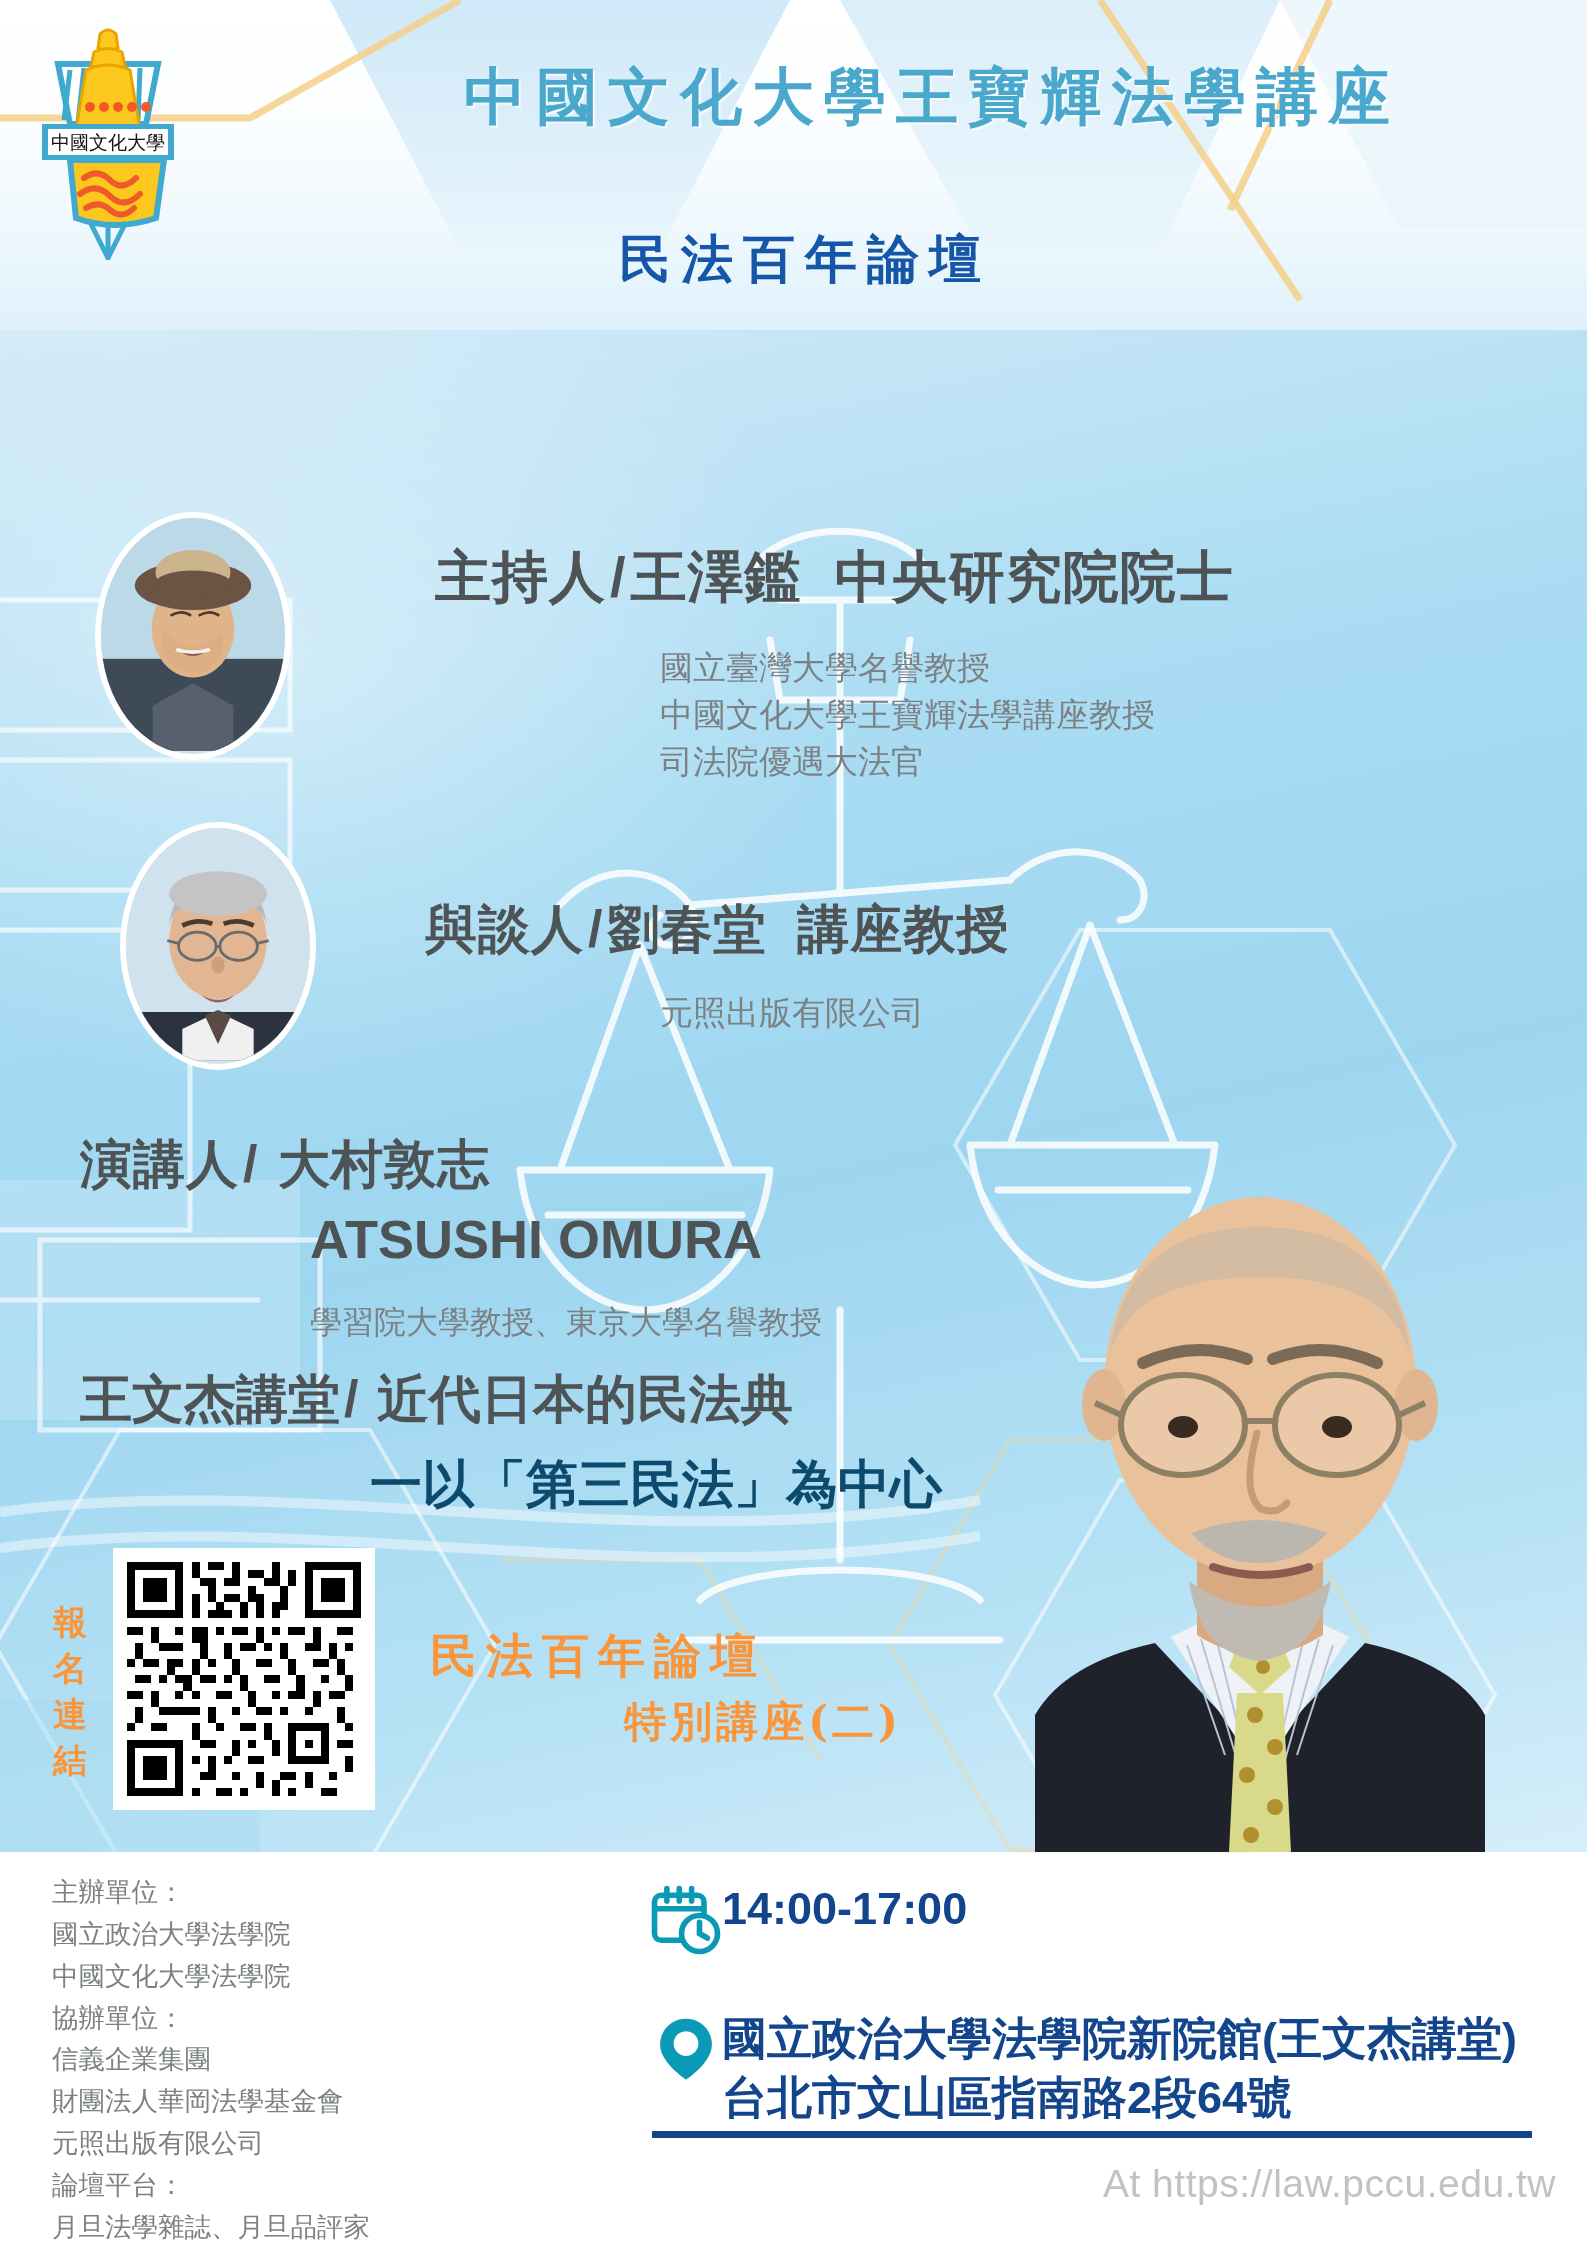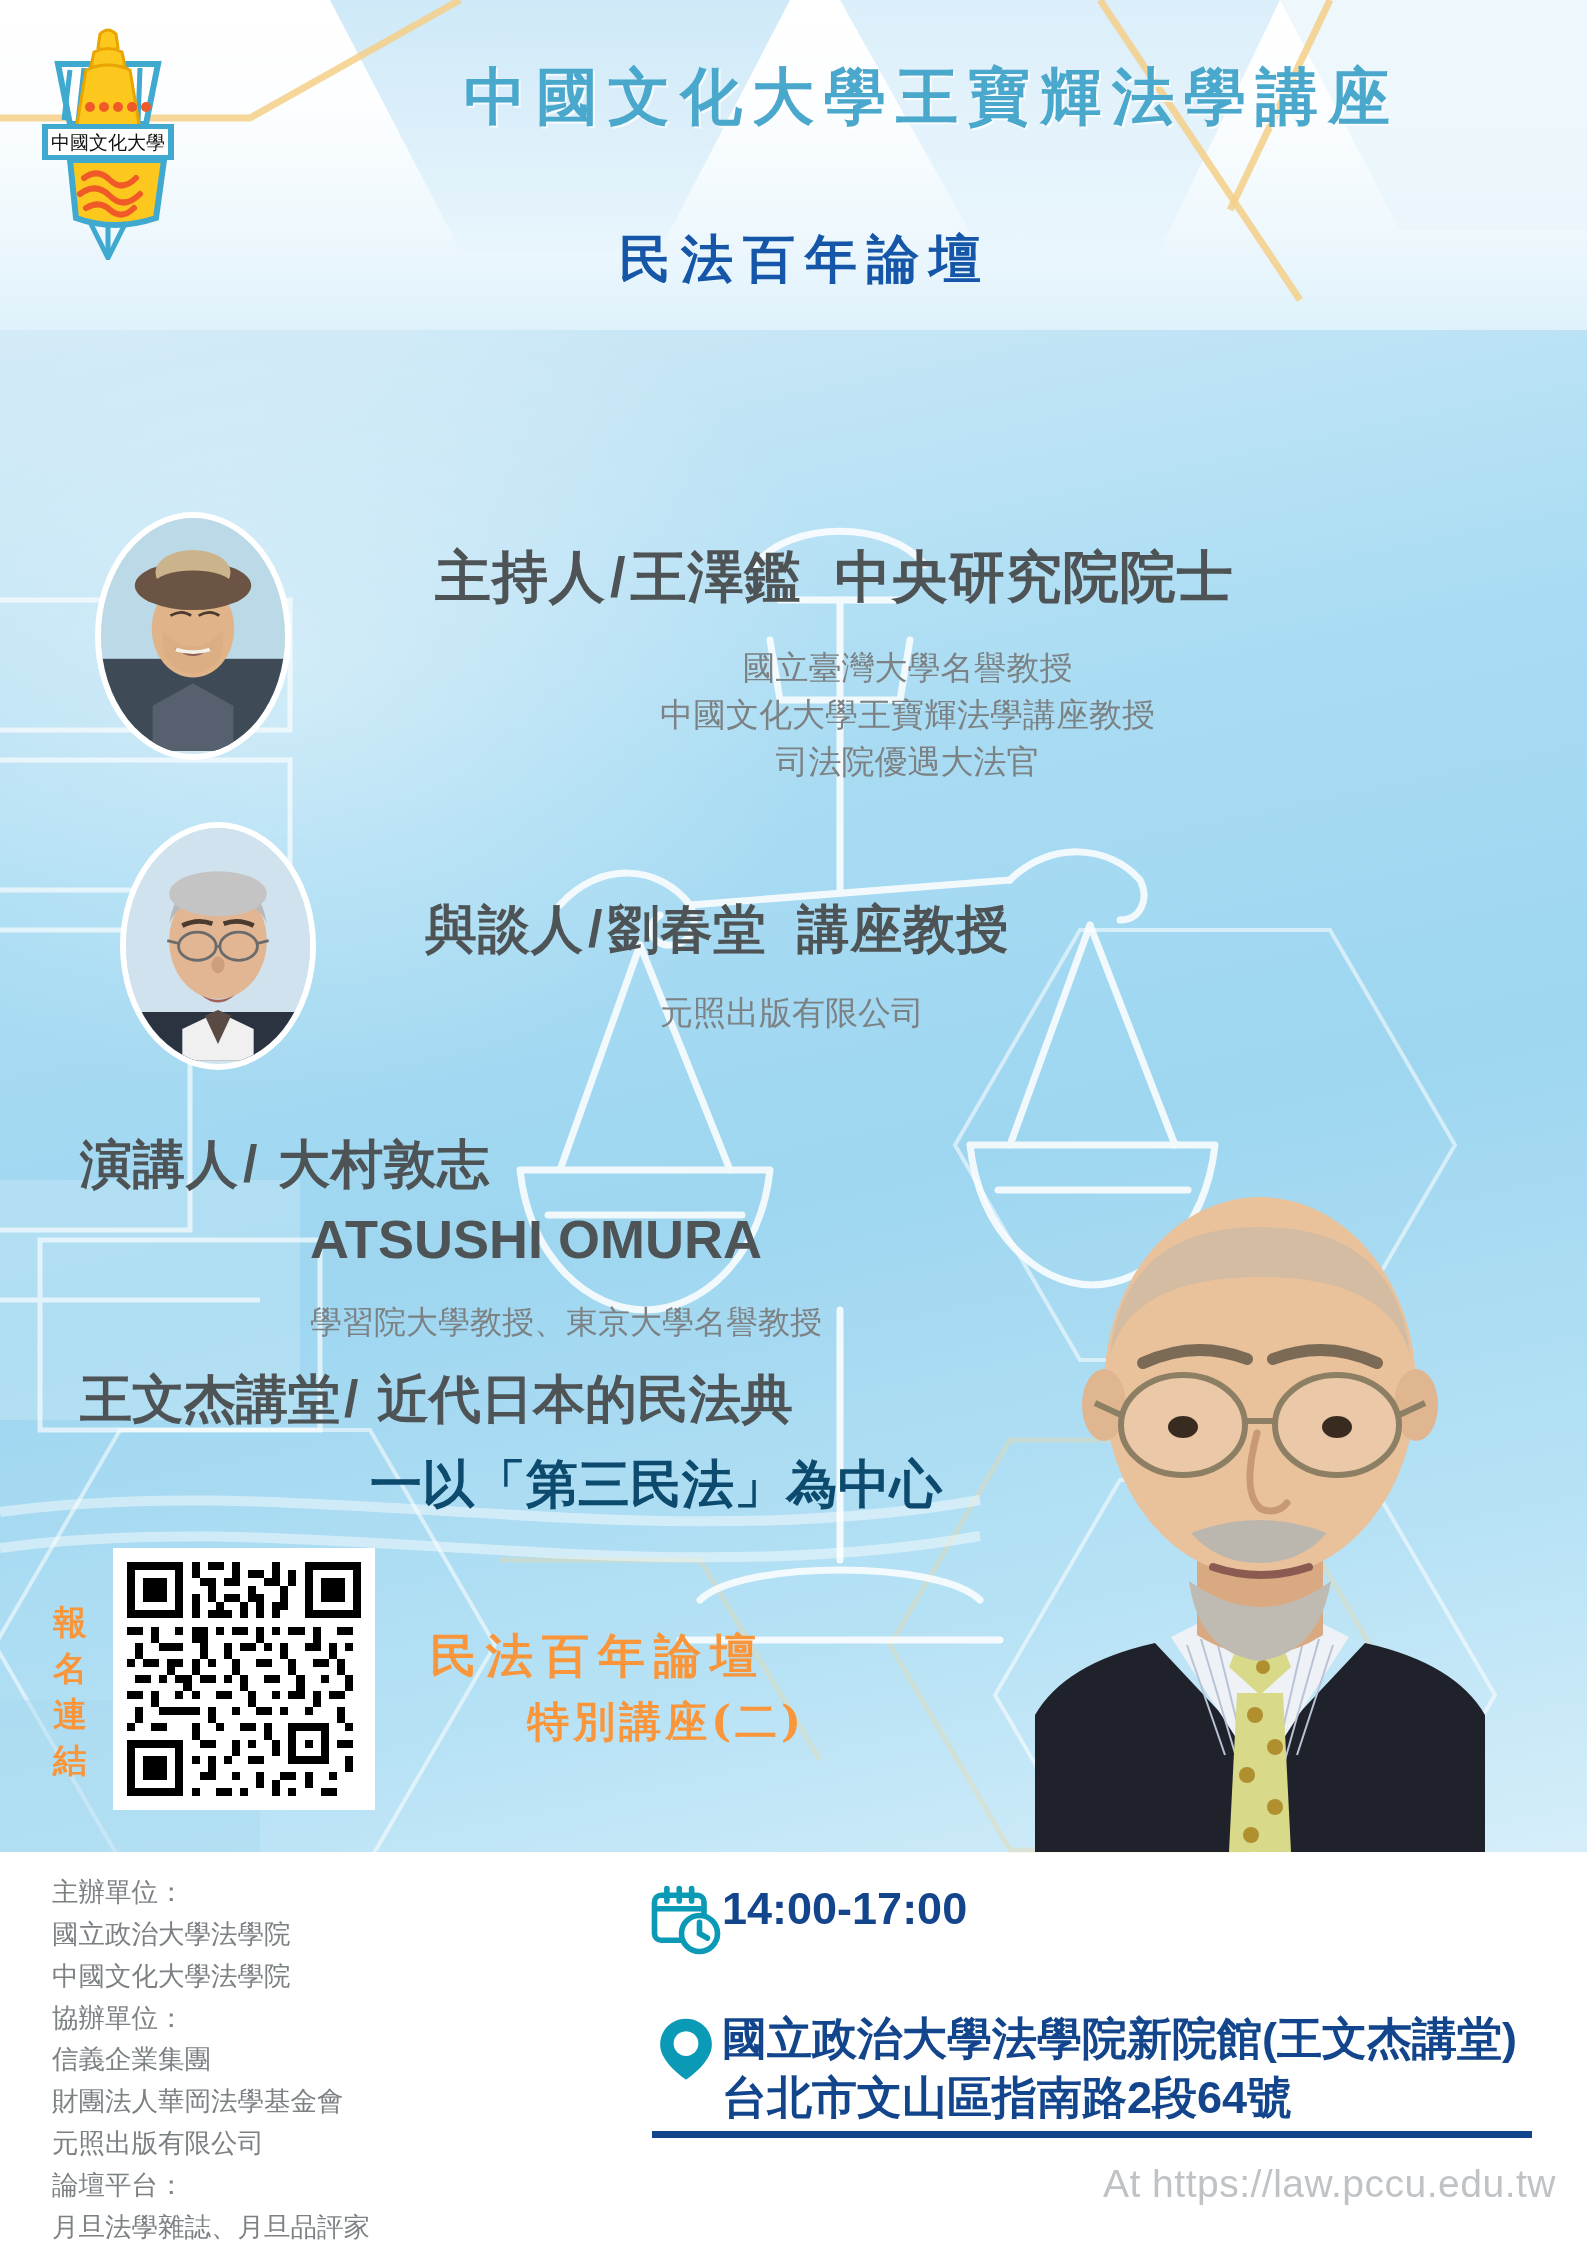--- a/index.html
+++ b/index.html
@@ -58,21 +58,21 @@
   .avatar-1{ left:95px; top:512px; width:196px; height:248px; }
   .avatar-2{ left:120px; top:822px; width:196px; height:248px; }
   .av-inner{ position:absolute; inset:0; }
 
   .role-line{ position:absolute; white-space:nowrap; color:#4e5355; font-weight:bold; }
   .role-1{ left:435px; top:540px; font-size:56px; letter-spacing:1px; }
   .role-2{ left:425px; top:895px; font-size:52px; letter-spacing:1px; }
   .role-3{ left:80px; top:1130px; font-size:52px; letter-spacing:1px; }
   .slash{ color:#4e5355; font-weight:bold; padding:0 4px; }
 
-  .cred{ position:absolute; color:#7c8184; font-size:33px; line-height:1.42; white-space:nowrap;text-align:center; }
+  .cred{ position:absolute; color:#7c8184; font-size:33px; line-height:1.42; white-space:nowrap; }
   .cred-1{ left:660px; top:645px; }
   .cred-2{ left:660px; top:990px; }
   .cred-3{ left:310px; top:1300px; font-size:32px; }
 
   .omura-en{
     position:absolute; left:310px; top:1208px;
     font-size:54px; font-weight:bold; letter-spacing:0px;
     color:#4e5355; white-space:nowrap;
   }
 
@@ -102,21 +102,21 @@
     line-height:1.35; text-align:center; letter-spacing:0;
   }
   .qr-label span{ display:block; }
 
   .forum-tag{
     position:absolute; left:430px; top:1625px; width:480px;
     font-family:"DejaVu Serif","Liberation Serif",serif;
     color:#f9963c; font-weight:bold; white-space:nowrap;
   }
   .forum-tag .l1{ font-size:47px; letter-spacing:9px; text-align:left; }
-  .forum-tag .l2{ font-size:42px; letter-spacing:4px; text-align:center; padding-right:8px; margin-top:6px;}
+  .forum-tag .l2{ font-size:42px; letter-spacing:4px; text-align:right; padding-right:8px; margin-top:6px;}
 
   
   .org-block{
     position:absolute; left:52px; top:1872px;
     color:#7c8184; font-size:26.5px; line-height:1.58; white-space:nowrap;
   }
   .dt-block{ position:absolute; left:650px; top:1880px; }
   .dt-row{ display:flex; align-items:flex-start; }
   .dt-icon{ width:72px; flex:0 0 72px; padding-top:4px; }
   .dt-text{ color:#13458c; font-size:45px; font-weight:bold; line-height:1.30; white-space:nowrap; letter-spacing:0px;}

